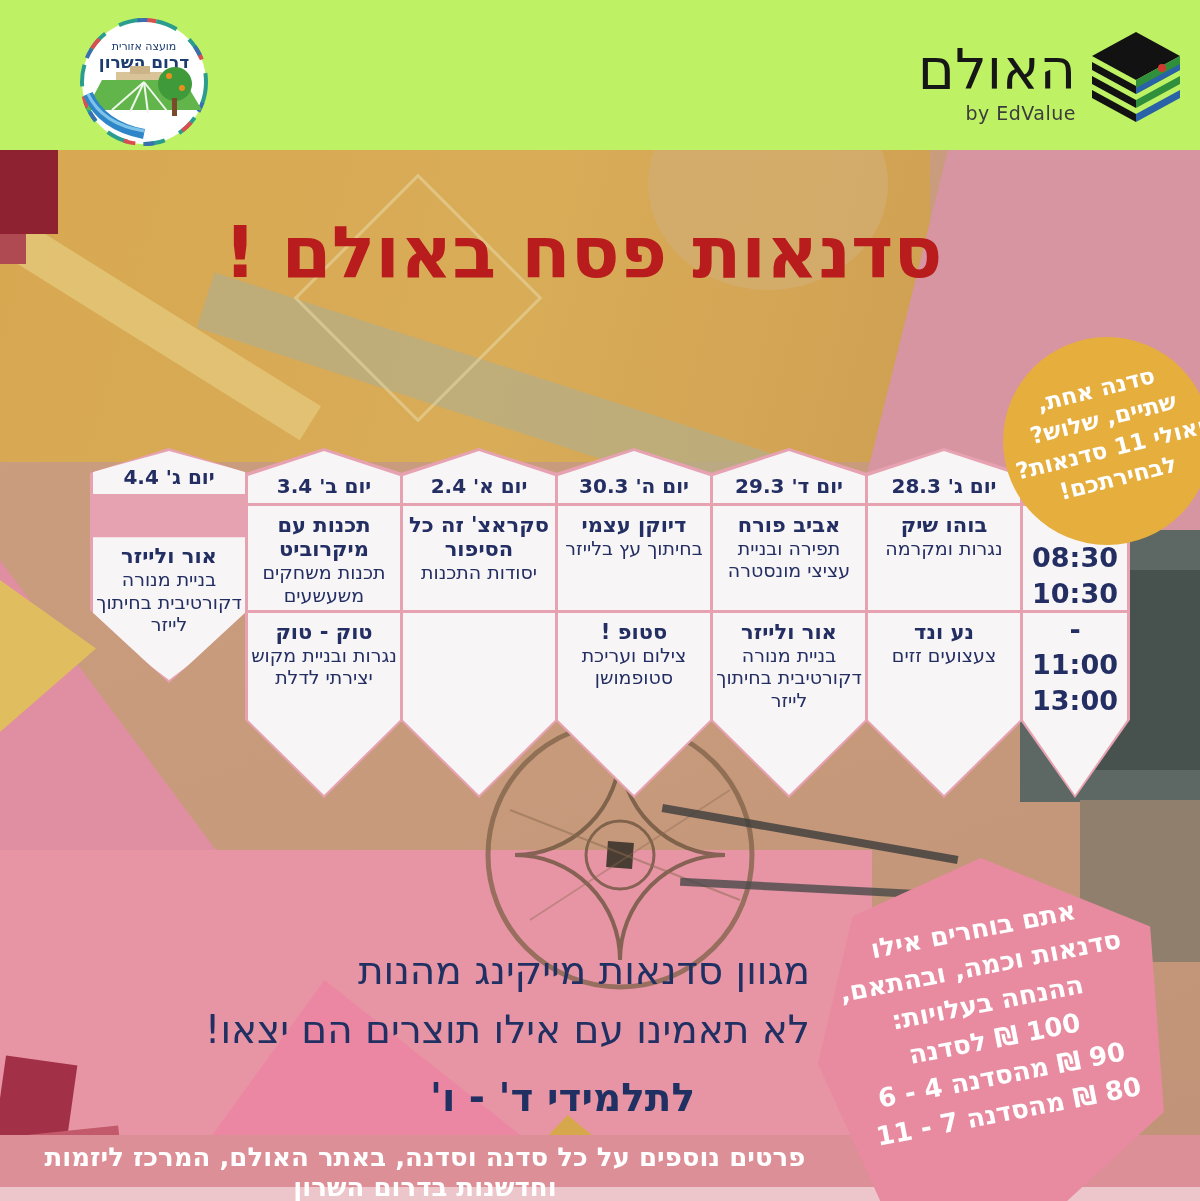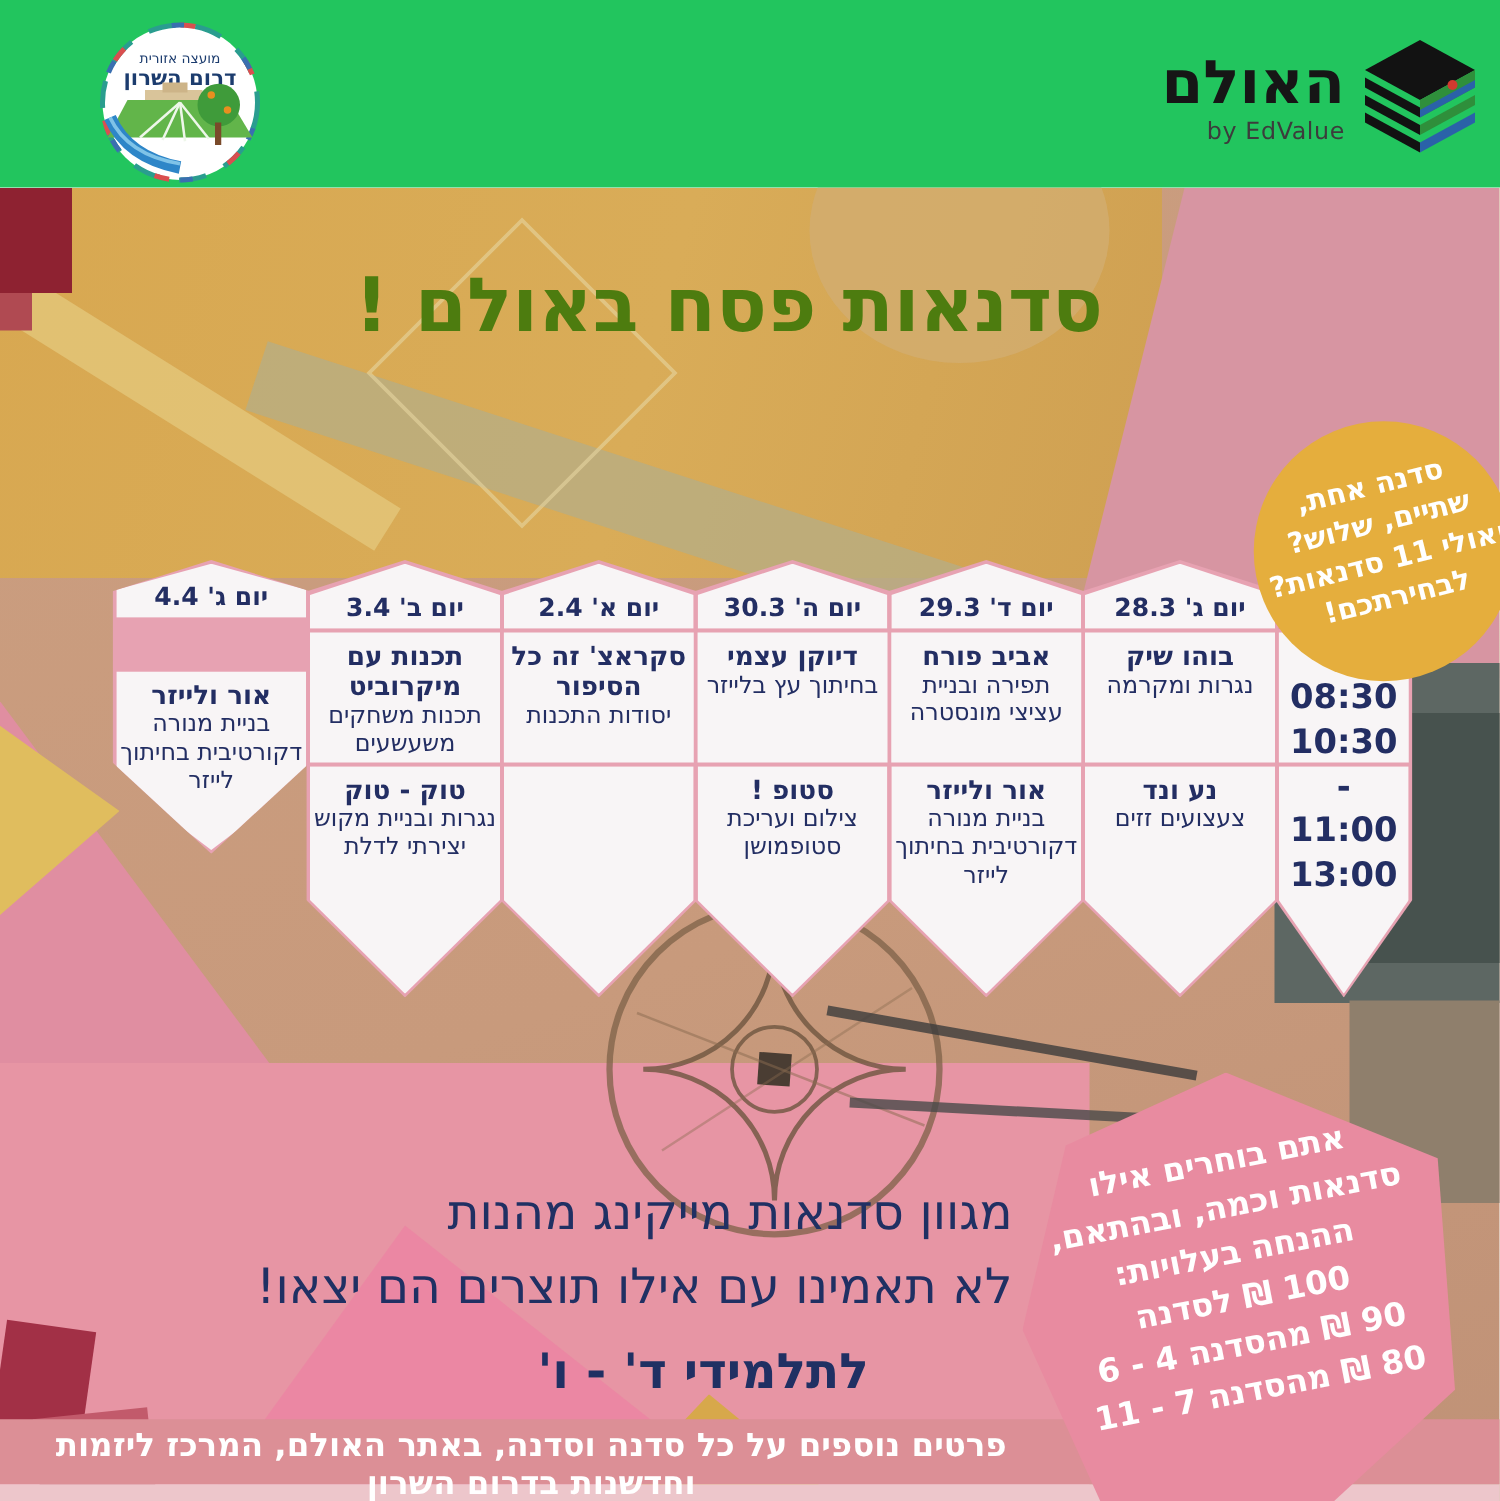--- a/index.html
+++ b/index.html
@@ -1,25 +1,25 @@
 <!DOCTYPE html>
 <html lang="he" dir="rtl"><head>
 <meta charset="utf-8">
 <style>
   html,body{margin:0;padding:0;}
   body{font-family:"DejaVu Sans",sans-serif;}
   .page{position:relative;width:1200px;height:1201px;overflow:hidden;background:#ffffff;}
 
   
-  .topband{position:absolute;left:0;top:0;width:1200px;height:150px;background:#22c55e;z-index:3;}
+  .topband{position:absolute;left:0;top:0;width:1200px;height:150px;background:#bef264;z-index:3;}
   .council-logo{position:absolute;left:72px;top:10px;width:144px;height:140px;}
   .brand{position:absolute;right:18px;top:28px;display:flex;flex-direction:row;align-items:flex-start;z-index:4;}
   .brand-icon{width:92px;height:98px;margin-left:14px;}
   .brand-text{text-align:center;padding-top:14px;}
-  .brand-name{font-size:48px;font-weight:700;color:#161616;line-height:1;margin-left:20px;}
+  .brand-name{font-size:56px;font-weight:400;color:#161616;line-height:1;margin-left:20px;}
   .brand-byline{font-size:19px;color:#3c3c3c;letter-spacing:.5px;margin-top:4px;padding-left:38px;text-align:right;}
 
   
   .collage{position:absolute;left:0;top:150px;width:1200px;height:1051px;overflow:hidden;z-index:1;}
   .shape{position:absolute;}
   .bg-base{left:0;top:0;width:1200px;height:1051px;background:linear-gradient(160deg,#cb9e80 0%,#c89a7c 55%,#c09277 100%);}
   .bg-yellow-top{left:0;top:0;width:930px;height:312px;background:linear-gradient(105deg,#d8a851 0%,#d9ac58 55%,#cfa052 100%);}
   .ruler1{left:190px;top:220px;width:640px;height:58px;background:#b6ae85;opacity:.75;transform:rotate(18deg);}
   .ruler2{left:-50px;top:150px;width:390px;height:40px;background:#e3c77a;opacity:.8;transform:rotate(32deg);}
   .diamond{left:330px;top:60px;width:170px;height:170px;border:3px solid #e6d5a0;opacity:.6;transform:rotate(45deg);}
@@ -38,21 +38,21 @@
   .darkred-sq1{left:0;top:910px;width:72px;height:82px;background:#a23046;transform:rotate(8deg);}
   .darkred-sq2{left:30px;top:980px;width:92px;height:70px;background:#c25a6b;transform:rotate(-6deg);}
   .yellow-wedge-bottom{left:440px;top:965px;width:232px;height:86px;background:#d7a84b;clip-path:polygon(20% 100%,55% 0,100% 100%);}
   .footer-strip{left:0;top:985px;width:1200px;height:52px;background:#dc8f96;}
   .footer-lower{left:0;top:1037px;width:1200px;height:14px;background:#edc6cb;}
   .compass-leg1{left:660px;top:680px;width:300px;height:8px;background:#3c3c3c;opacity:.8;transform:rotate(10deg);}
   .compass-leg2{left:680px;top:735px;width:280px;height:8px;background:#4a4a4a;opacity:.8;transform:rotate(3deg);}
   .drawing-svg{left:380px;top:500px;width:480px;height:420px;}
 
   
-  .title{position:absolute;left:0;right:70px;top:210px;text-align:center;font-size:60px;font-weight:800;color:#4d7c0f;z-index:5;direction:rtl;margin-left:36px;}
+  .title{position:absolute;left:0;right:70px;top:210px;text-align:center;font-size:72px;font-weight:800;color:#b91c1c;z-index:5;direction:rtl;margin-left:36px;}
 
   
   .badge{position:absolute;left:1003px;top:337px;width:208px;height:208px;border-radius:50%;background:#e5ae3d;z-index:6;}
   .badge-text{position:absolute;left:0;top:36px;width:100%;text-align:center;transform:rotate(-14deg);color:#fff;font-size:23px;font-weight:600;line-height:1.32;direction:rtl;}
 
   
   .grid{position:absolute;top:448px;right:70px;display:flex;direction:rtl;align-items:flex-start;z-index:5;}
   .grid > * + *{margin-right:-3px;}
   .col{width:158px;height:350px;box-sizing:border-box;padding:3px;background:#e7a2b2;display:flex;flex-direction:column;gap:3px;
        clip-path:polygon(50% 0,100% 7.2%,100% 77.7%,50% 100%,0 77.7%,0 7.2%);}

